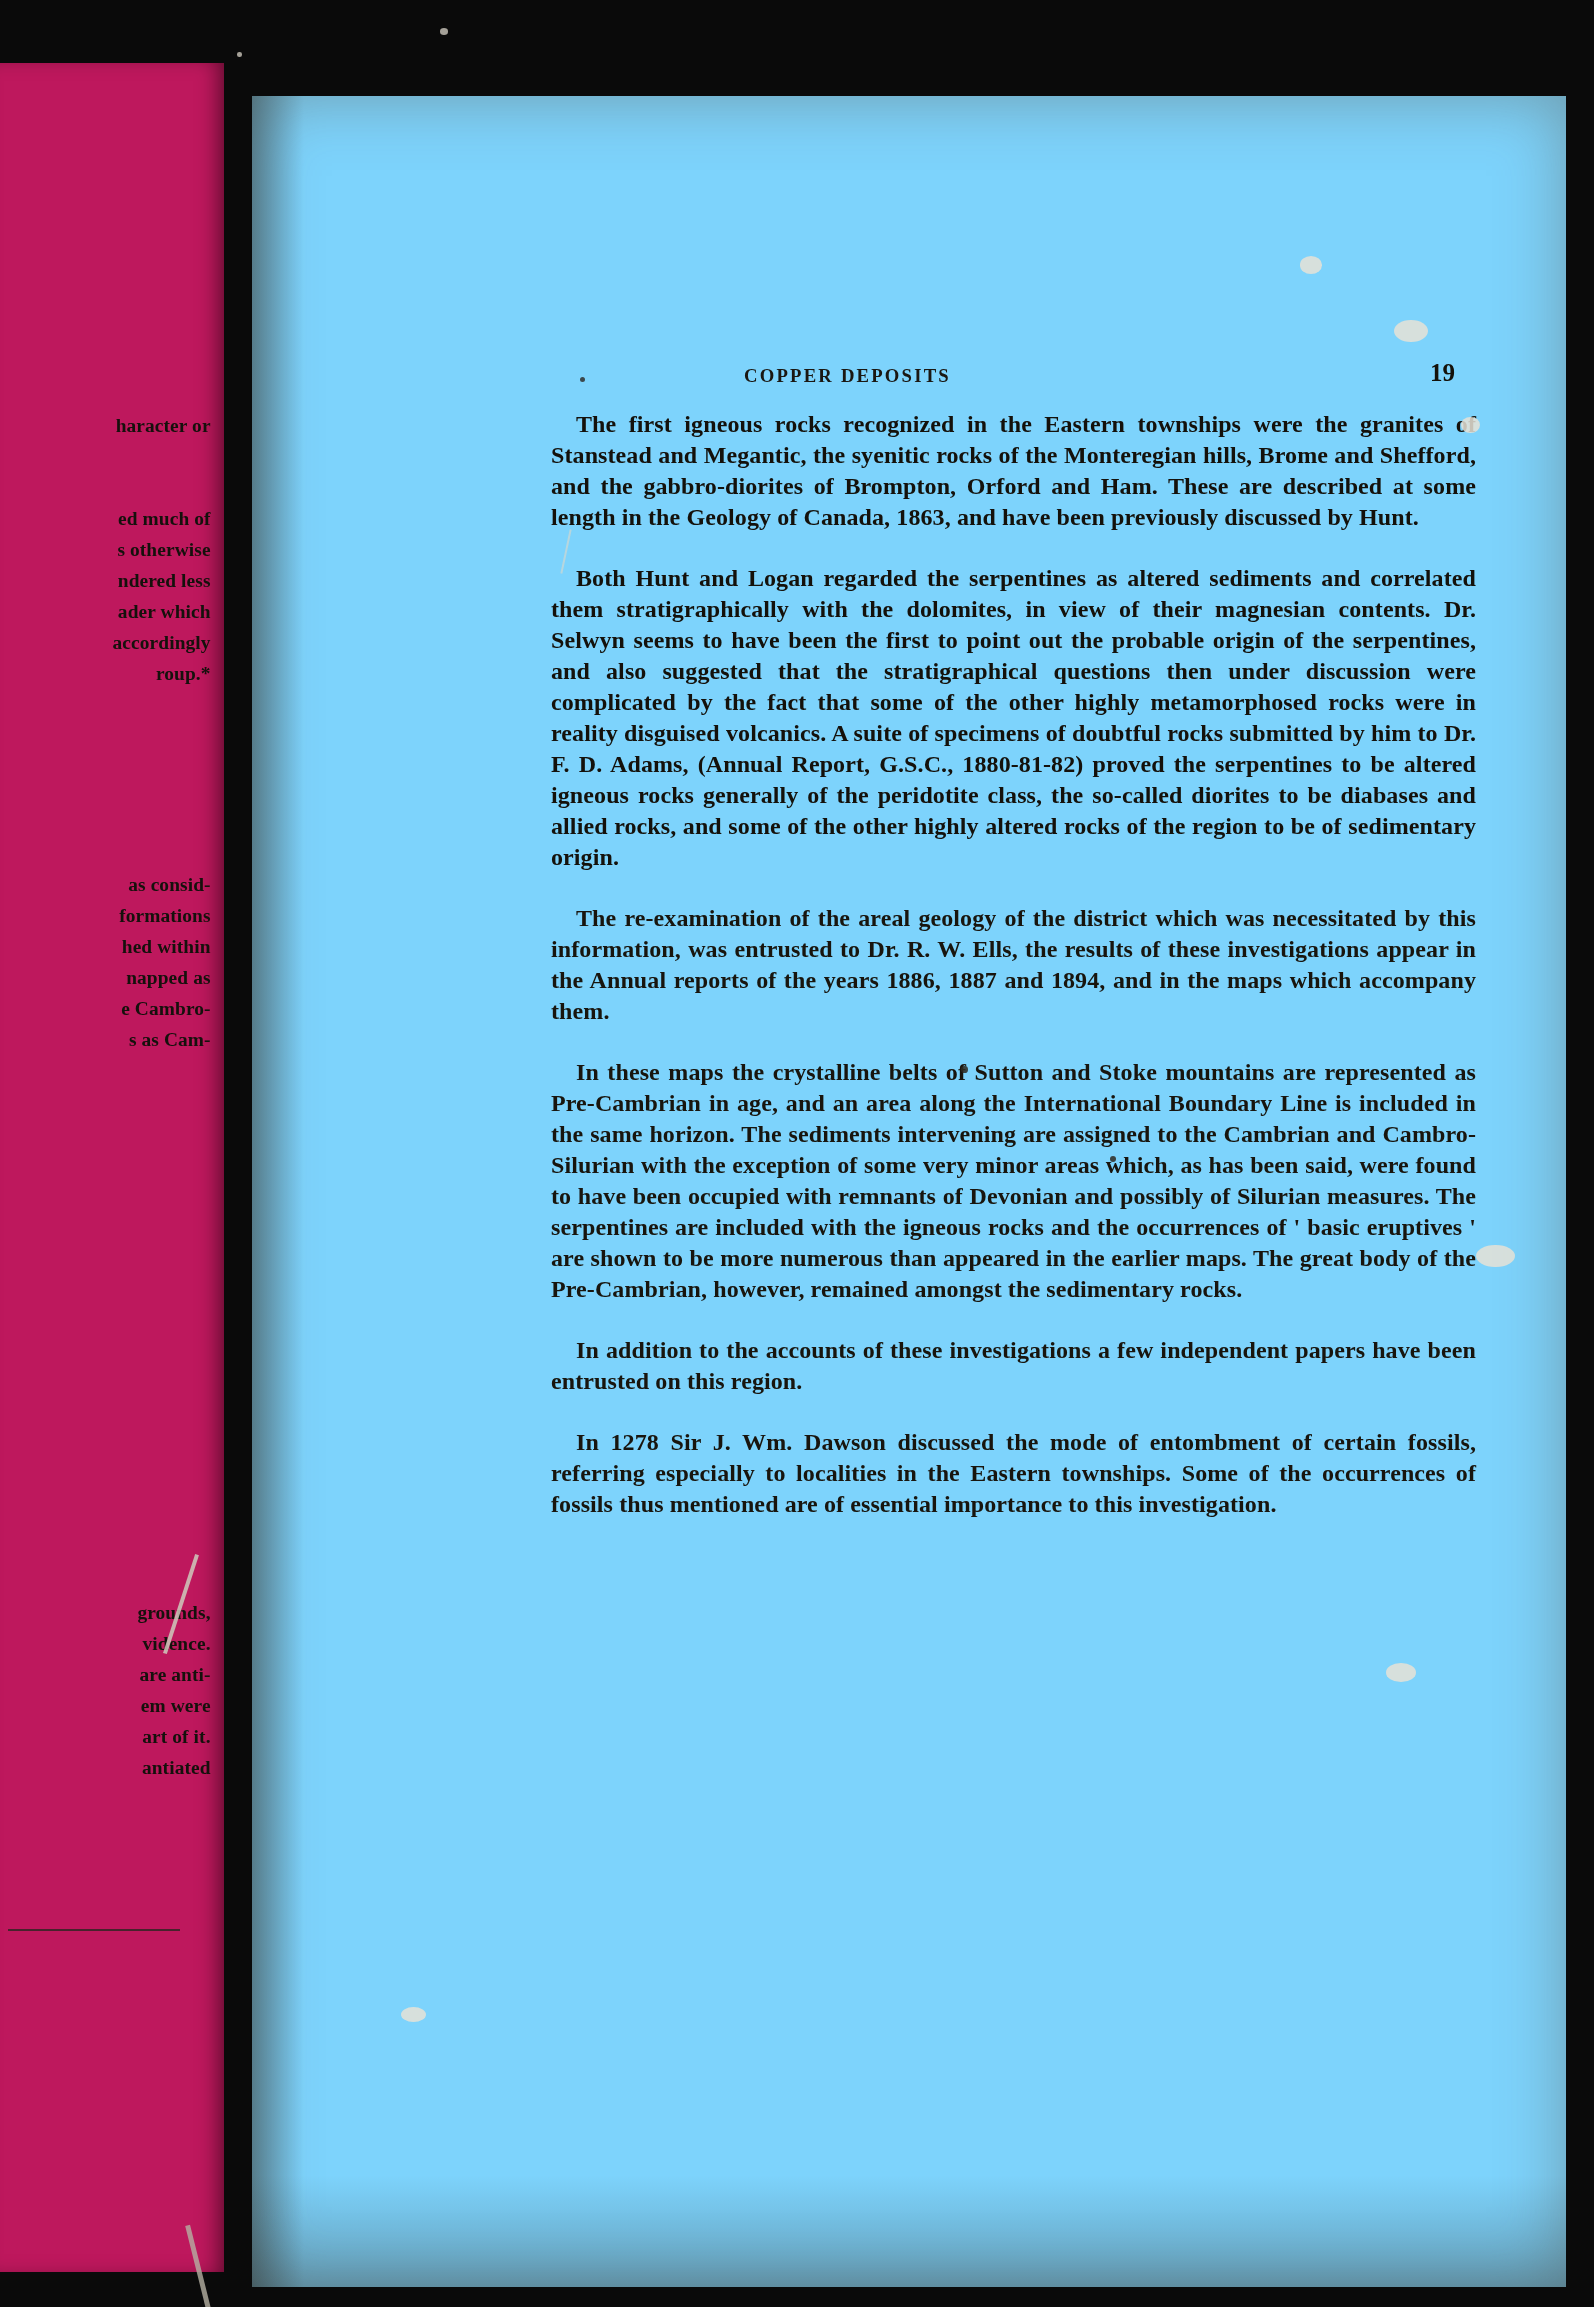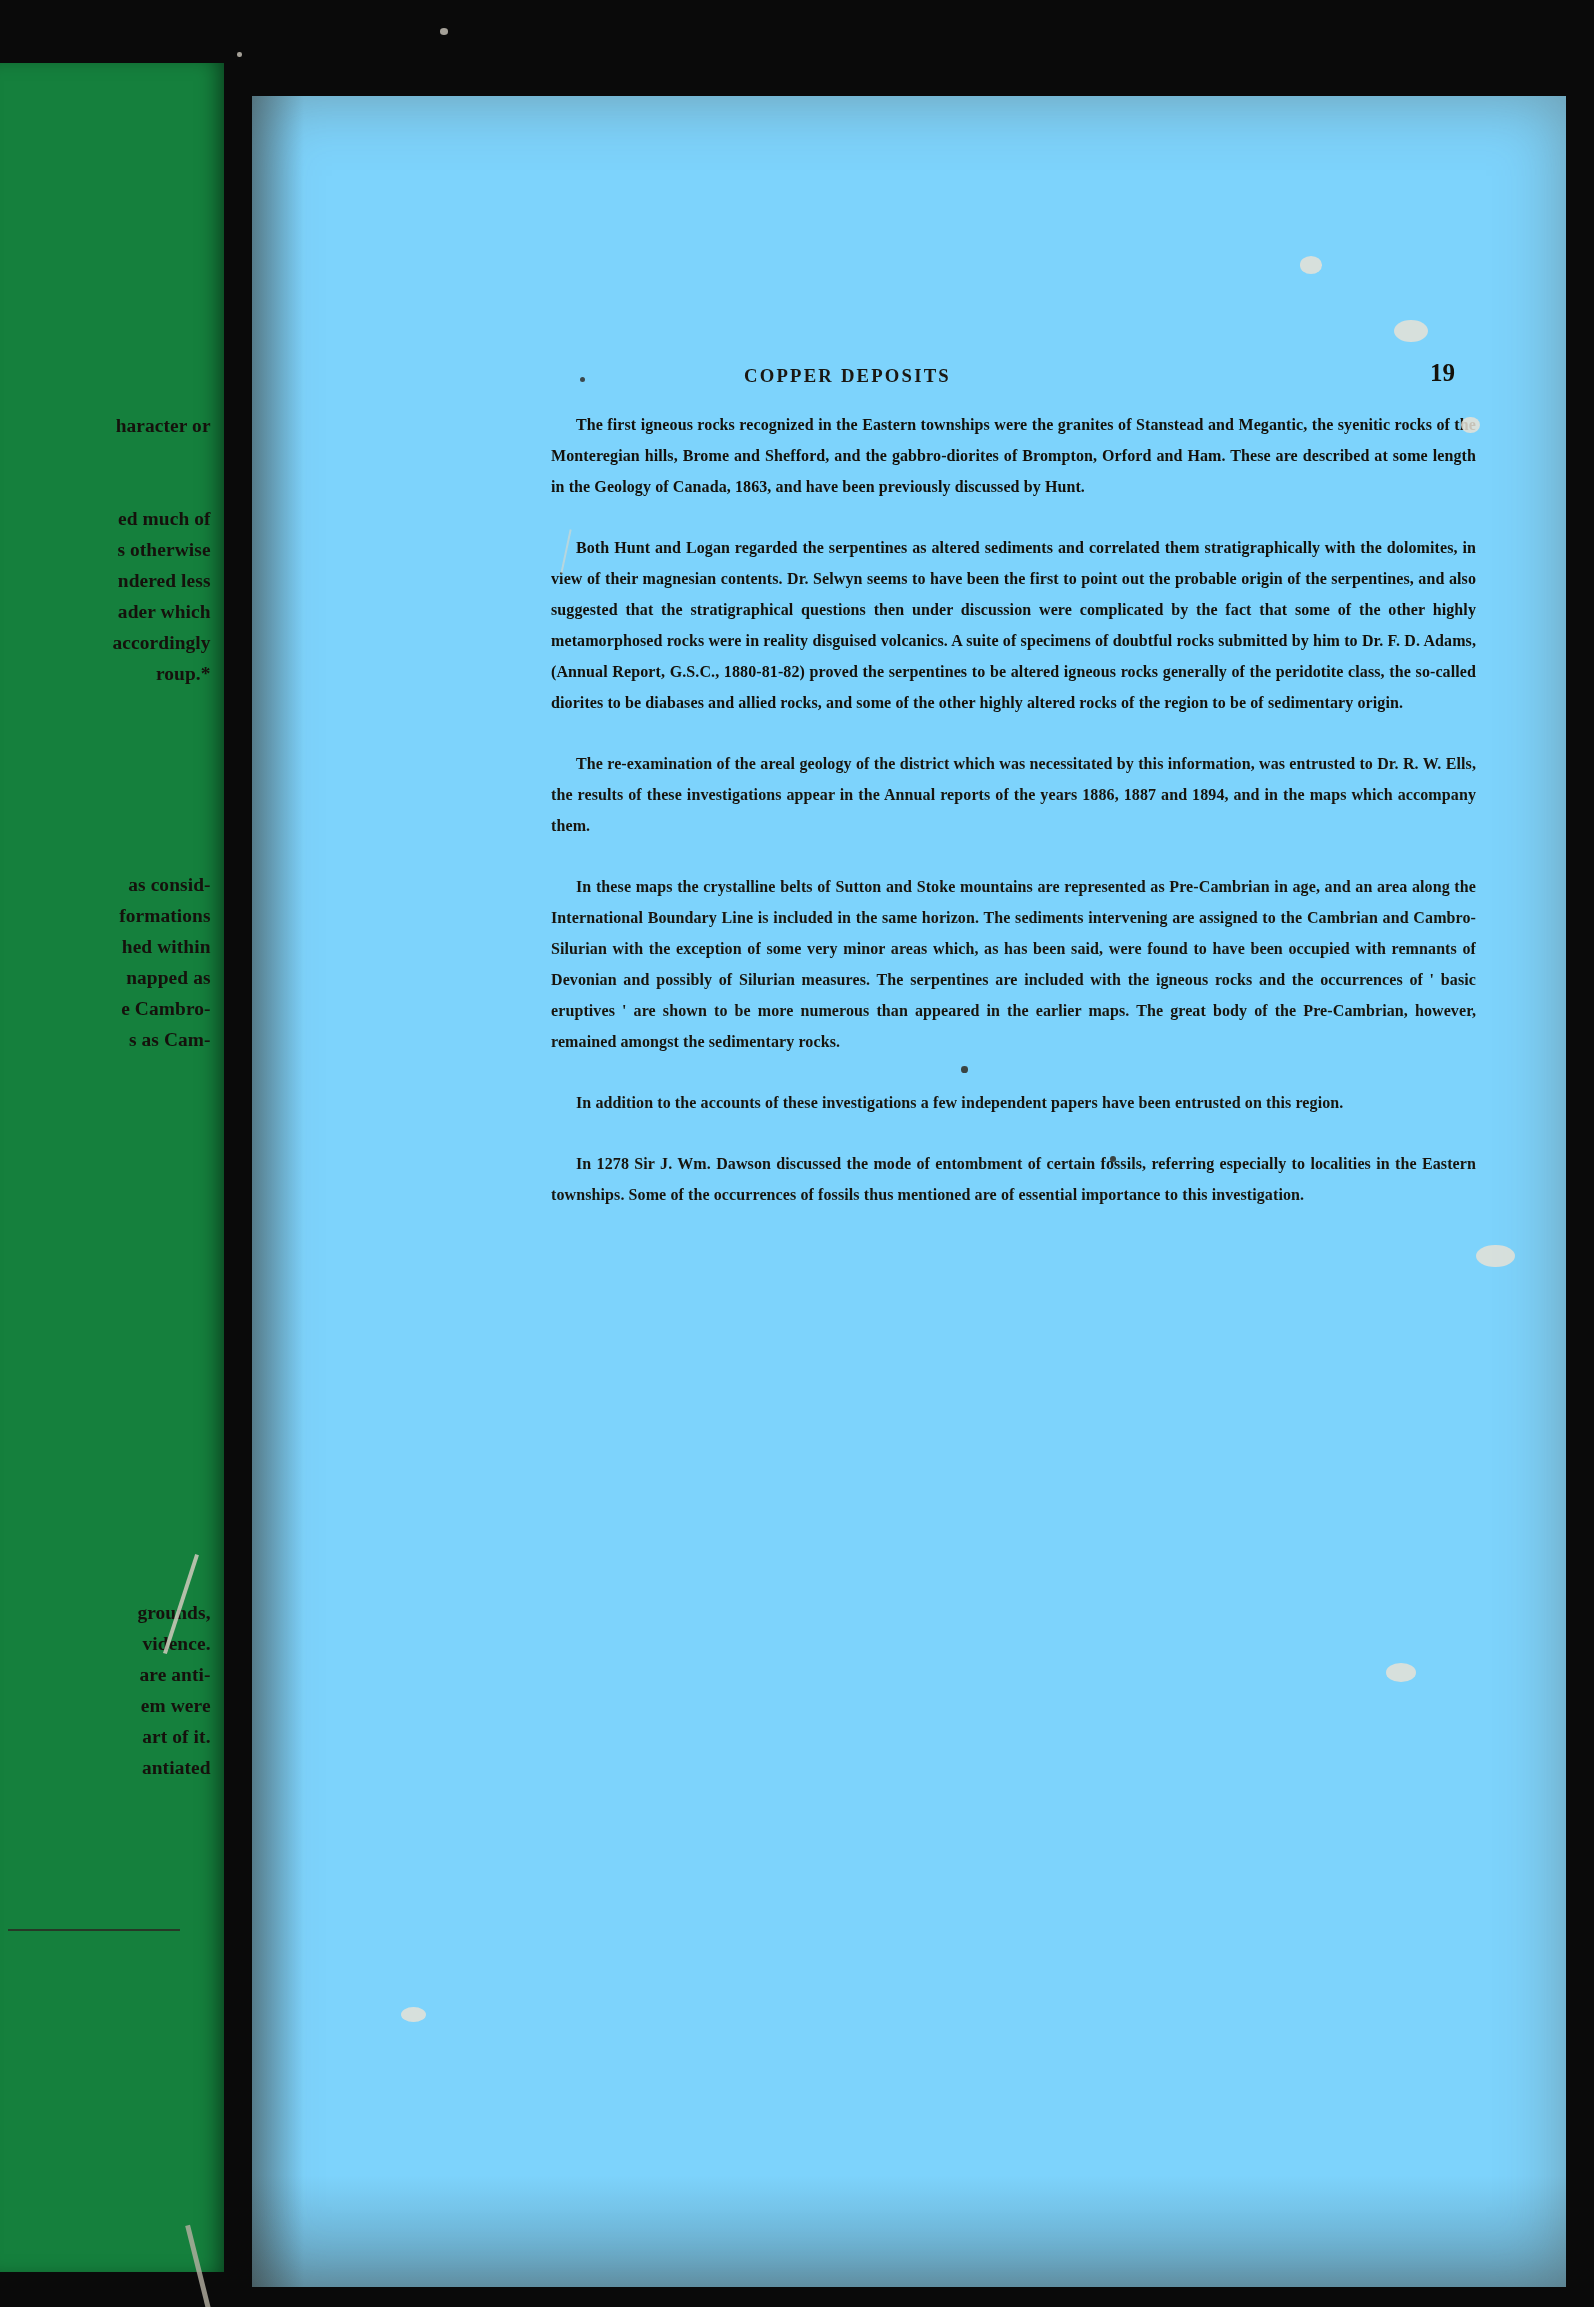--- a/index.html
+++ b/index.html
@@ -30,21 +30,21 @@
     opacity: .75;
   }
 
   
   #left-page {
     position: absolute;
     left: 0;
     top: 63px;
     width: 224px;
     height: 2209px;
-    background: #15803d;
+    background: #be185d;
     box-shadow: inset -13.4px 0 22.4px -9px rgba(0,0,0,.55);
   }
   #left-page .lp-inner {
     position: absolute;
     left: 0;
     top: 0;
     width: 224px;
     height: 100%;
     padding: 0;
   }
@@ -135,21 +135,21 @@
   
   #body-col {
     position: absolute;
     left: 299px;
     top: 313px;
     width: 925px;
   }
   .para {
     font-family: "Liberation Serif", serif;
     font-weight: bold;
-    font-size: 16px;
+    font-size: 24px;
     line-height: 31px;
     color: #14110b;
     text-align: justify;
     text-indent: 25px;
     margin: 0 0 30px 0;
     letter-spacing: 0.1px;
     -webkit-font-smoothing: none;
   }
   .para.p-light {
     font-weight: bold;

